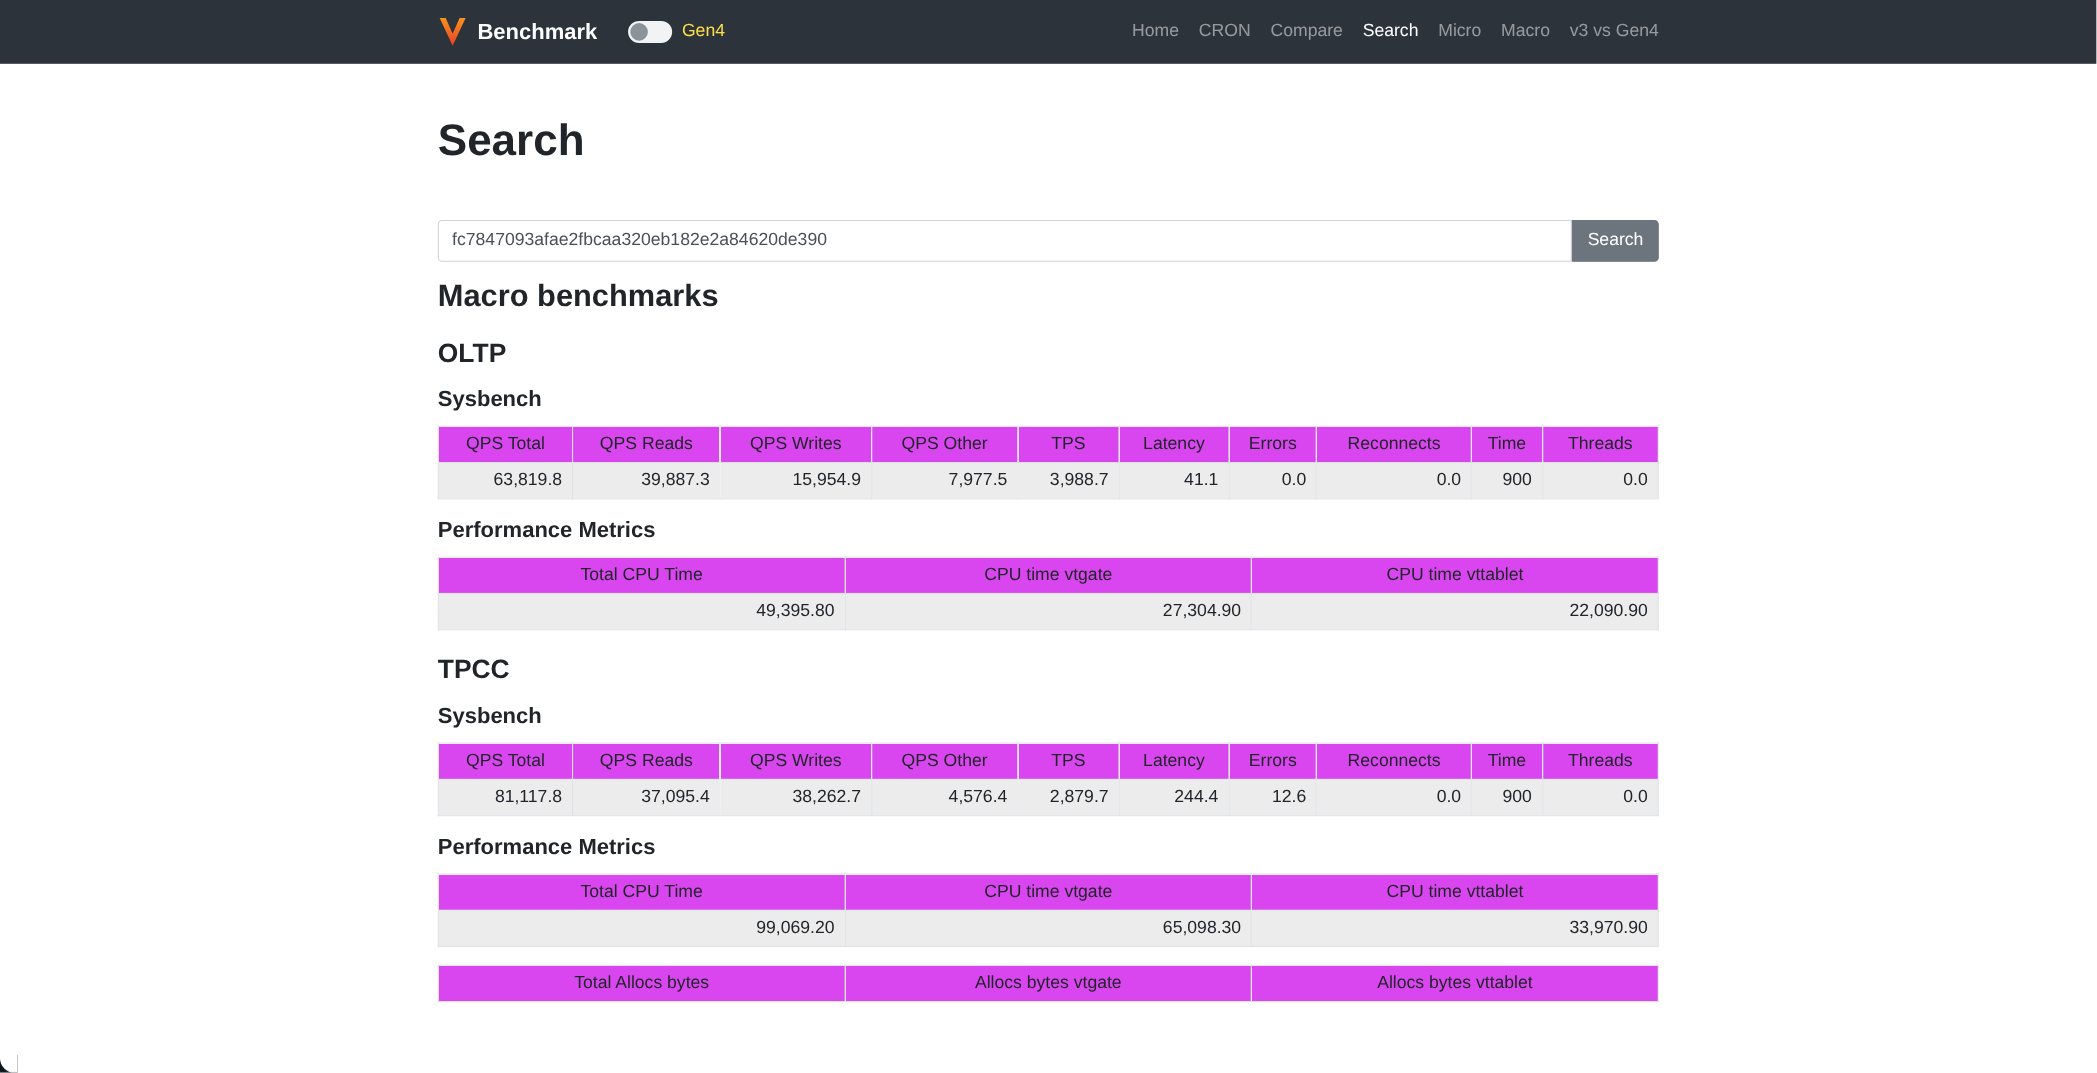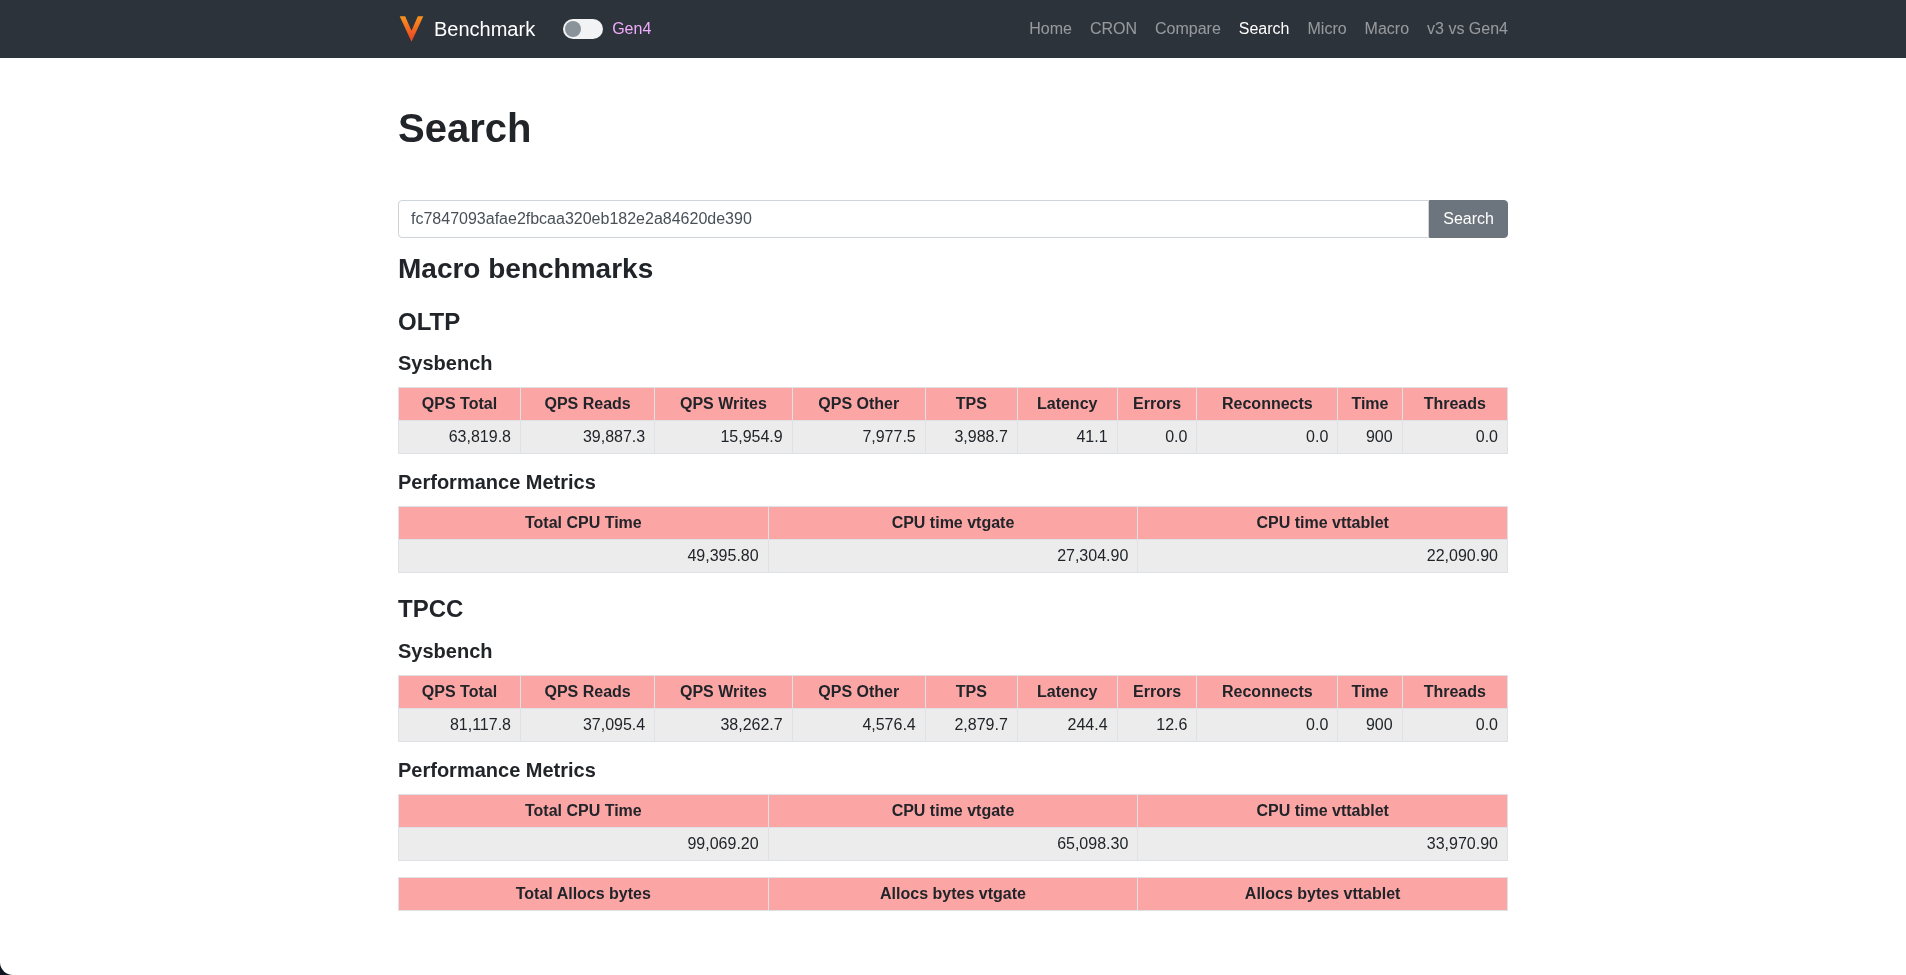--- a/index.html
+++ b/index.html
@@ -17,33 +17,33 @@
   }
   
   .navbar {
     background: #2d333b;
     height: 58px;
     display: flex; align-items: center;
   }
   .navbar .container { display: flex; align-items: center; }
   .brand { display: flex; align-items: center; cursor: pointer; }
   .brand-logo { width: 27px; height: 30px; margin-right: 9px; }
-  .brand-text { color: #ffffff; font-size: 20px; }
+  .brand-text { color: #ffffff; font-size: 20px; font-weight: bold; }
   .switch-wrap { display: flex; align-items: center; margin-left: 28px; }
   .switch {
     width: 40px; height: 20px;
     background: #f1f3f5; border-radius: 10px;
     position: relative; cursor: pointer;
   }
   .switch .knob {
     position: absolute; left: 2px; top: 2px;
     width: 16px; height: 16px; border-radius: 50%;
     background: #8b939a;
   }
-  .switch-label { color: #f0abfc; font-size: 16px; margin-left: 9px; }
+  .switch-label { color: #fde047; font-size: 16px; margin-left: 9px; }
   .nav-links { margin-left: auto; display: flex; align-items: center; }
   .nav-link {
     color: rgba(255,255,255,.5);
     font-size: 16px; text-decoration: none;
     padding: 0 9px; cursor: pointer;
   }
   .nav-link:last-child { padding-right: 0; }
   .nav-link.active { color: #ffffff; }
   
   main.container { margin-top: 46px; }
@@ -69,21 +69,21 @@
   table.tbl {
     width: 100%; border-collapse: collapse;
     font-size: 16px; margin-bottom: 16px;
     table-layout: fixed;
   }
   table.tbl th, table.tbl td {
     border: 1px solid #dee2e6;
     padding: 4px 9px; line-height: 1.5;
     overflow: hidden; white-space: nowrap;
   }
-  table.tbl th { text-align: center; font-weight: 700; background: #fca5a5; }
+  table.tbl th { text-align: center; font-weight: 400; background: #d946ef; }
   table.tbl td { text-align: right; background: #ececec; }
   
   .win-corner { position: fixed; left: 0; bottom: 0; width: 16px; height: 16px; background: #0d151f; z-index: 50; }
   .win-corner::after { content: ''; position: absolute; inset: 0; background: #ffffff; border-bottom-left-radius: 13px; }
 </style>
 </head>
 <body>
 
 <nav class="navbar">
   <div class="container">

